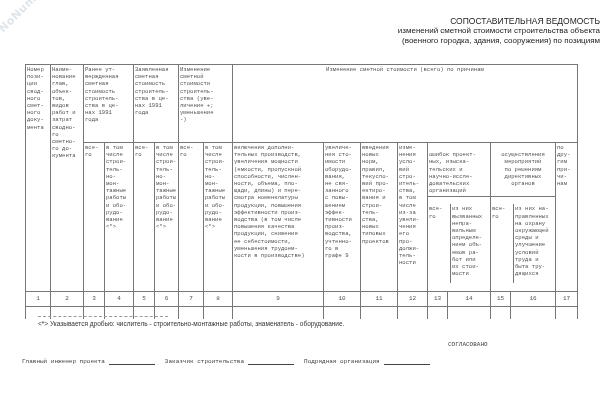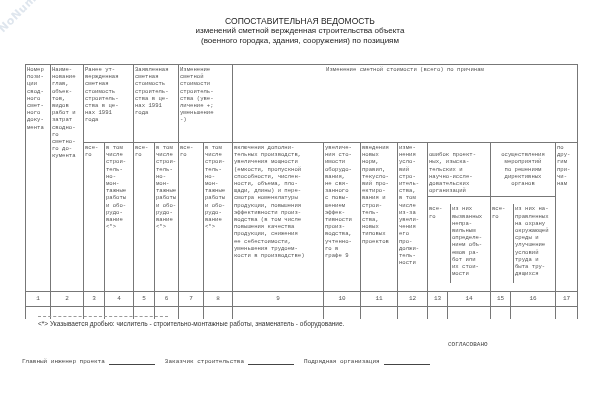--- a/index.html
+++ b/index.html
@@ -3,21 +3,21 @@
 <meta charset="utf-8">
 <style>
   html, body { margin: 0; padding: 0; background: #ffffff; }
   body { width: 600px; height: 420px; position: relative; overflow: hidden; color: #333; }
   .watermark {
     position: absolute; left: -4px; top: 26px;
     transform: rotate(-45deg); transform-origin: left top;
     font-family: "DejaVu Sans", sans-serif; font-size: 11px; font-weight: bold;
     color: #dfe6ee; letter-spacing: 0.5px; white-space: nowrap;
   }
-  .title-block { position: absolute; left: 0; top: 16px; width: 600px; text-align: center;
+  .title-block { position: absolute; left: 0; top: 16px; width: 600px; text-align: right;
     font-family: "Liberation Sans", sans-serif; font-size: 8px; line-height: 10px; color: #222; }
   .title-block .t1 { font-size: 8.5px; }
   table.grid {
     position: absolute; left: 25px; top: 64px; border-collapse: collapse;
     font-family: "Liberation Mono", monospace; font-size: 5.6px; line-height: 7.2px; color: #555;
     table-layout: fixed;
   }
   table.grid td { border: 1px solid #777; vertical-align: top; padding: 1px 1px; overflow: hidden; word-break: break-word; white-space: pre-line; }
   table.grid td.c { text-align: center; }
   table.grid tr.nums td { text-align: center; vertical-align: middle; height: 12px; font-size: 6px; border-top: 1.4px solid #555; }
@@ -29,21 +29,21 @@
   .sig { display: flex; align-items: flex-end; gap: 4px; }
   .sig .line { display: inline-block; width: 46px; border-bottom: 1px solid #444; height: 7px; }
 </style>
 </head>
 <body>
 
 <div class="watermark">NoNumber.ru</div>
 
 <div class="title-block">
   <div class="t1">СОПОСТАВИТЕЛЬНАЯ ВЕДОМОСТЬ</div>
-  <div>изменений сметной вержденная строительства объекта</div>
+  <div>изменений сметной стоимости строительства объекта</div>
   <div>(военного городка, здания, сооружения) по позициям</div>
 </div>
 
 <table class="grid">
   <colgroup>
     <col style="width:25px">
       <col style="width:33px">
       <col style="width:21px">
       <col style="width:29px">
     <col style="width:21px">

